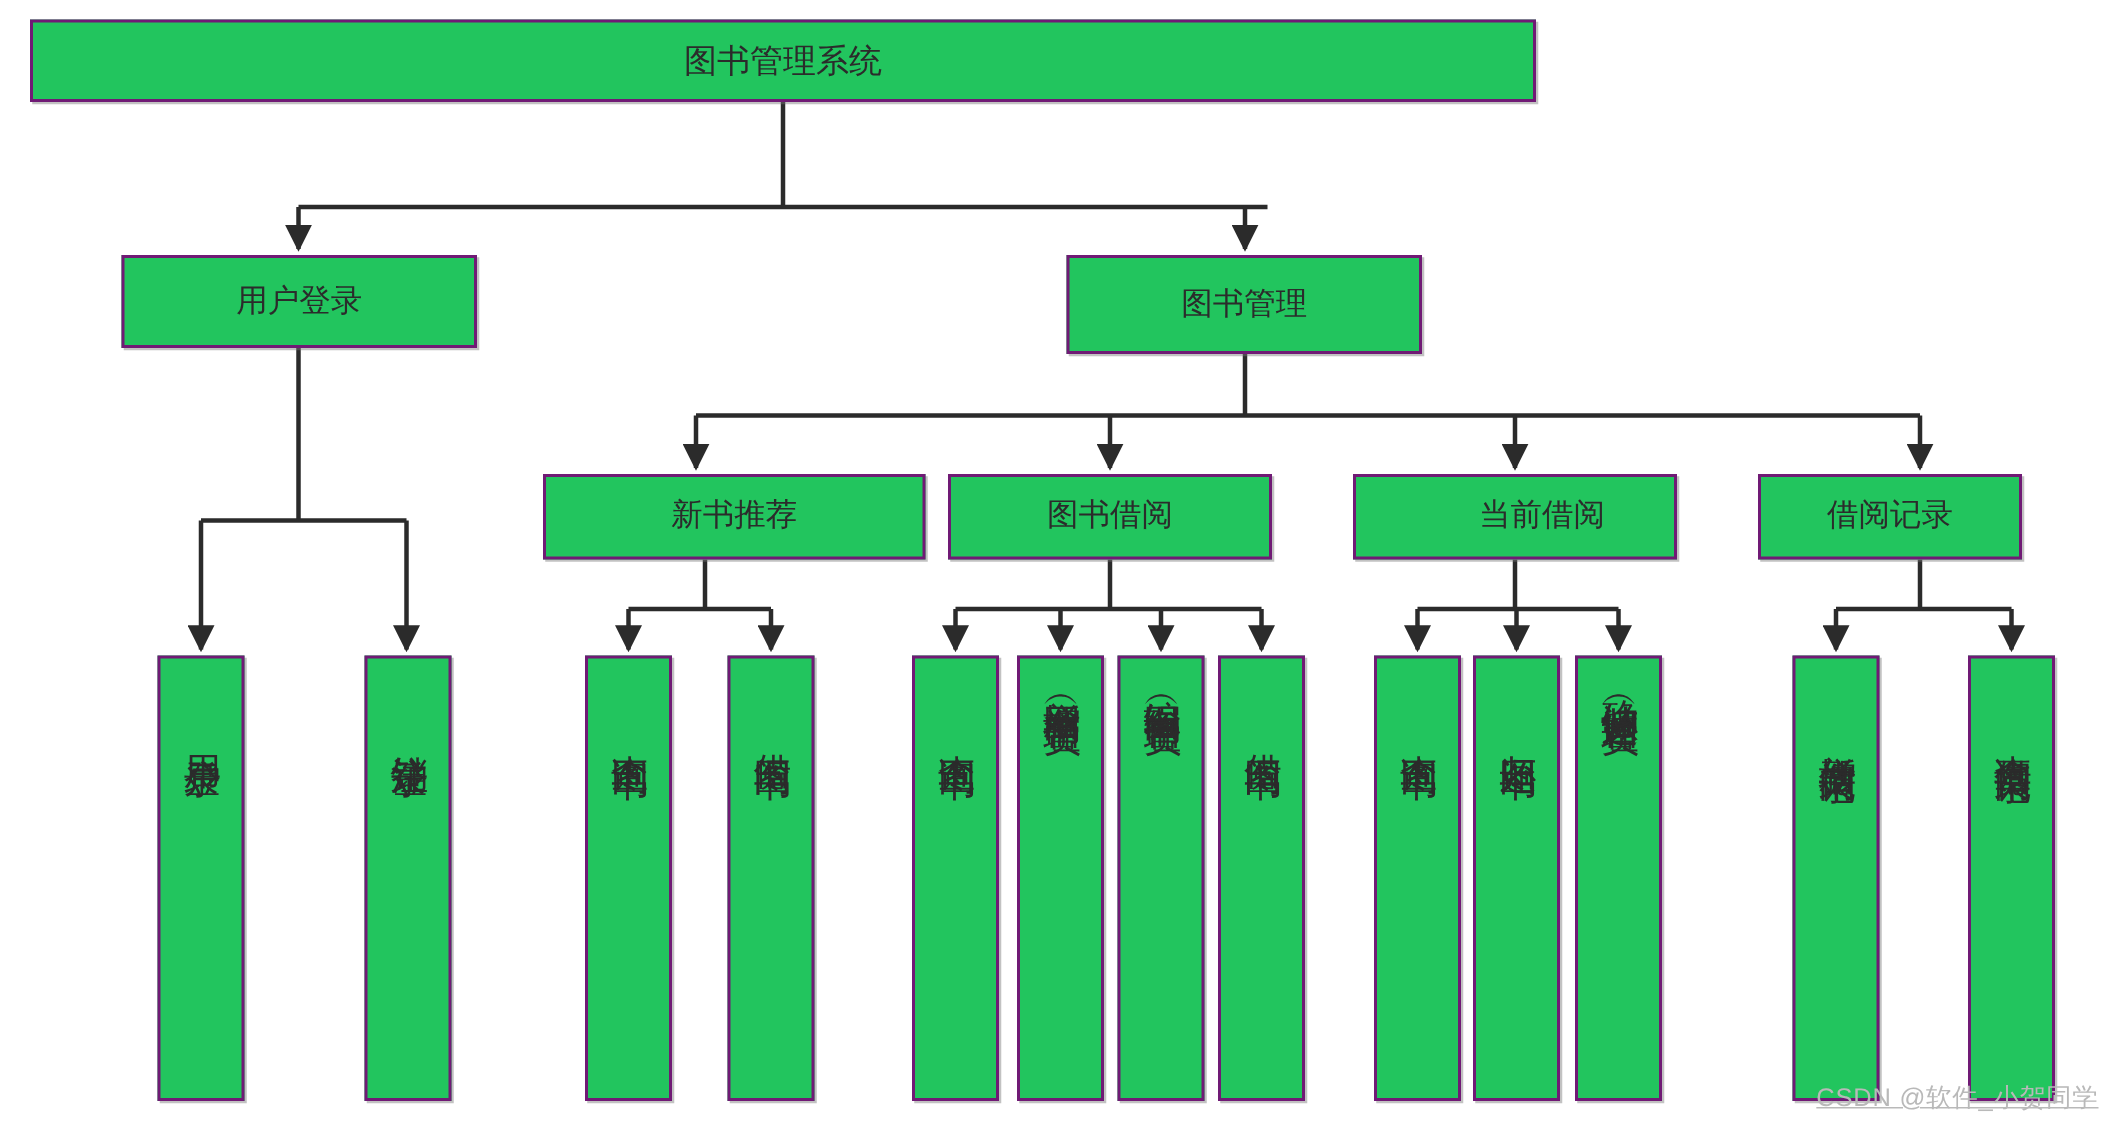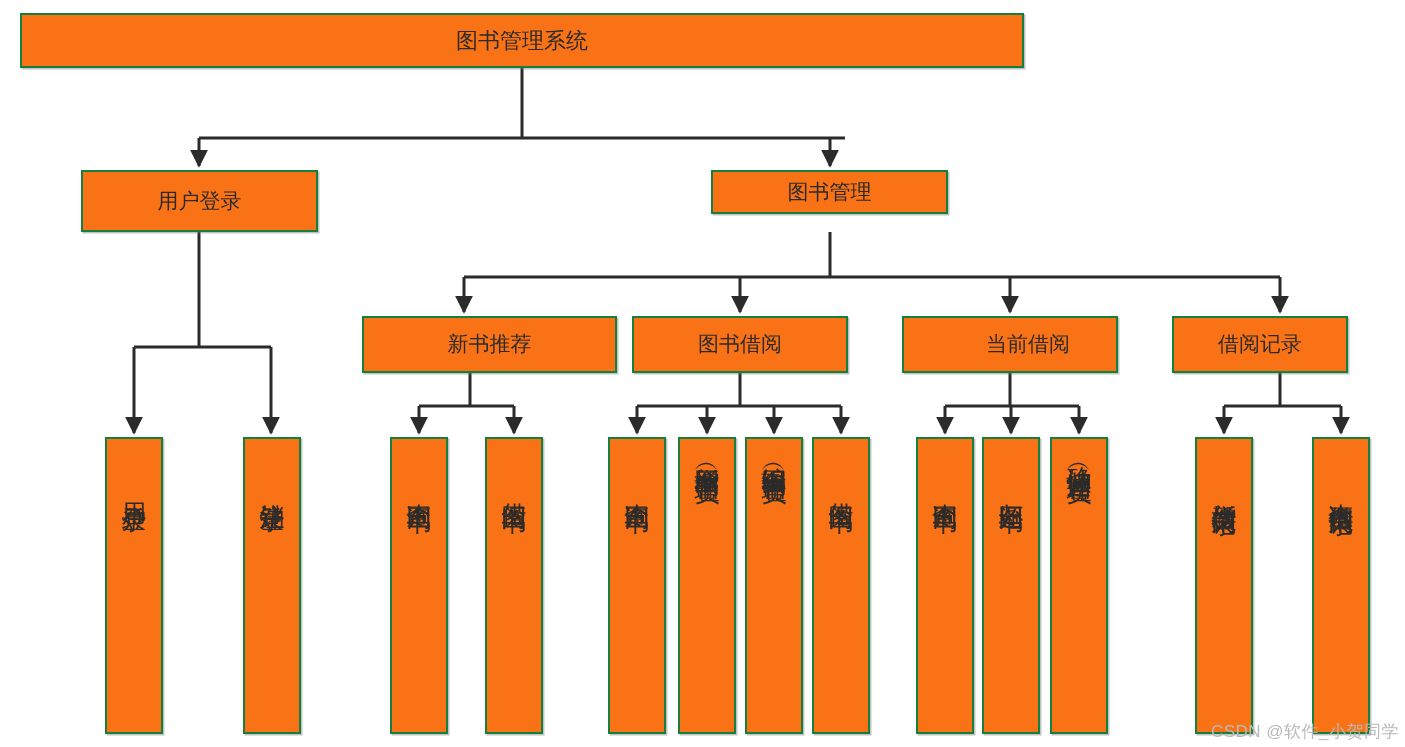--- a/index.html
+++ b/index.html
@@ -22,22 +22,22 @@
     position: absolute;
     left: 0;
     top: 0;
     width: 1405px;
     height: 747px;
     pointer-events: none;
   }
   .node {
     position: absolute;
     box-sizing: border-box;
-    background: #f97316;
-    border: 2px solid #15803d;
+    background: #22c55e;
+    border: 2px solid #701a75;
     display: flex;
     align-items: center;
     justify-content: center;
     box-shadow: 1.5px 1.5px 0 rgba(120,120,120,0.45);
   }
   .node .label {
     color: #2b2b2b;
     text-align: center;
     line-height: 1.15;
     white-space: nowrap;
@@ -69,20 +69,21 @@
   }
   .watermark {
     position: absolute;
     right: 6px;
     bottom: 4px;
     font-size: 17px;
     color: #b9b9b9;
     letter-spacing: 0.5px;
     white-space: nowrap;
     user-select: none;
+    text-decoration: underline;
   }
 </style>
 </head>
 <body>
 
 <div id="canvas">
 
   <svg id="edges" viewBox="0 0 1405 747" xmlns="http://www.w3.org/2000/svg">
     <defs>
       <marker id="arrow" viewBox="0 0 10 10" refX="9" refY="5" markerWidth="6" markerHeight="6" orient="auto-start-reverse">
@@ -134,21 +135,21 @@
   </svg>
 
   <div class="node horiz root" style="left:20px; top:13px; width:1004px; height:55px;">
     <span class="label">图书管理系统</span>
   </div>
 
   <div class="node horiz" style="left:81px; top:170px; width:237px; height:62px;">
     <span class="label">用户登录</span>
   </div>
 
-  <div class="node horiz" style="left:711px; top:170px; width:237px; height:44px;">
+  <div class="node horiz" style="left:711px; top:170px; width:237px; height:66px;">
     <span class="label">图书管理</span>
   </div>
 
   <div class="node horiz" style="left:362px; top:316px; width:255px; height:57px;">
     <span class="label">新书推荐</span>
   </div>
 
   <div class="node horiz" style="left:632px; top:316px; width:216px; height:57px;">
     <span class="label">图书借阅</span>
   </div>

